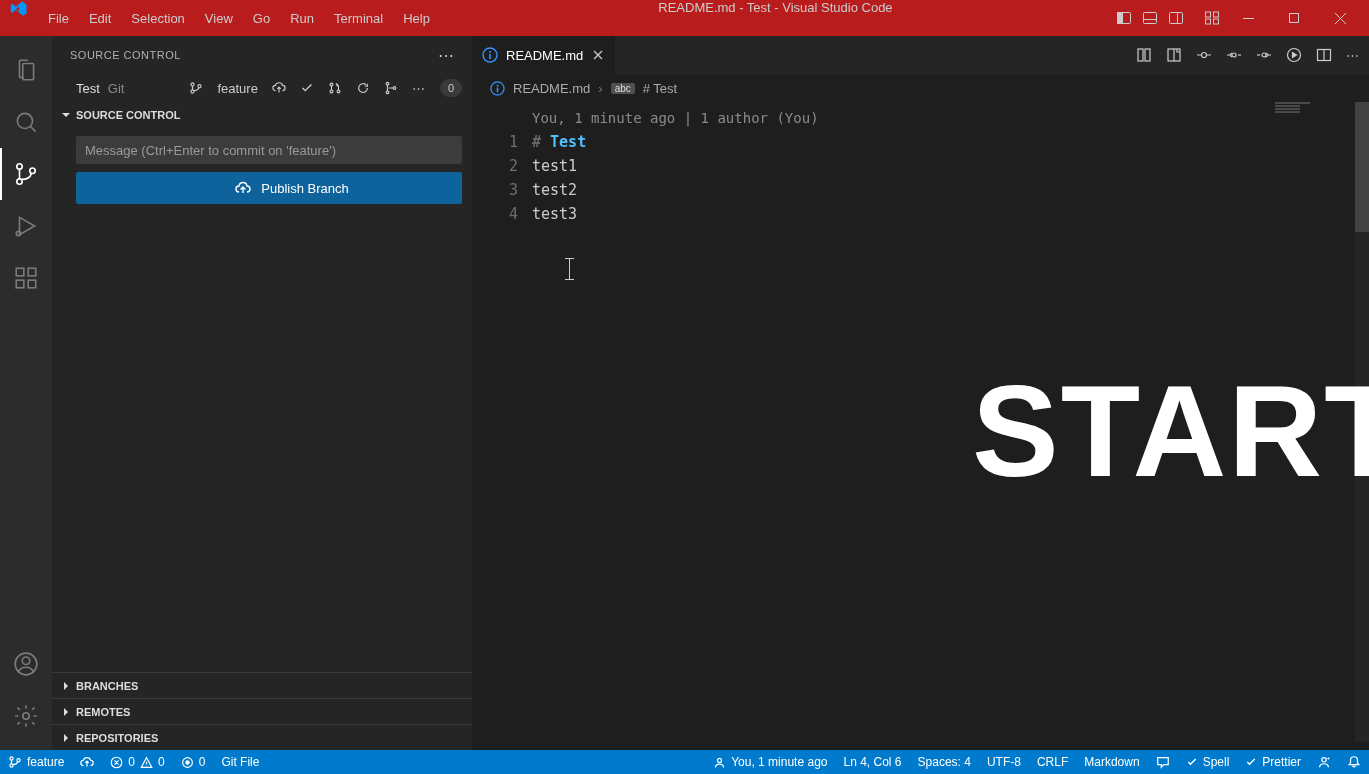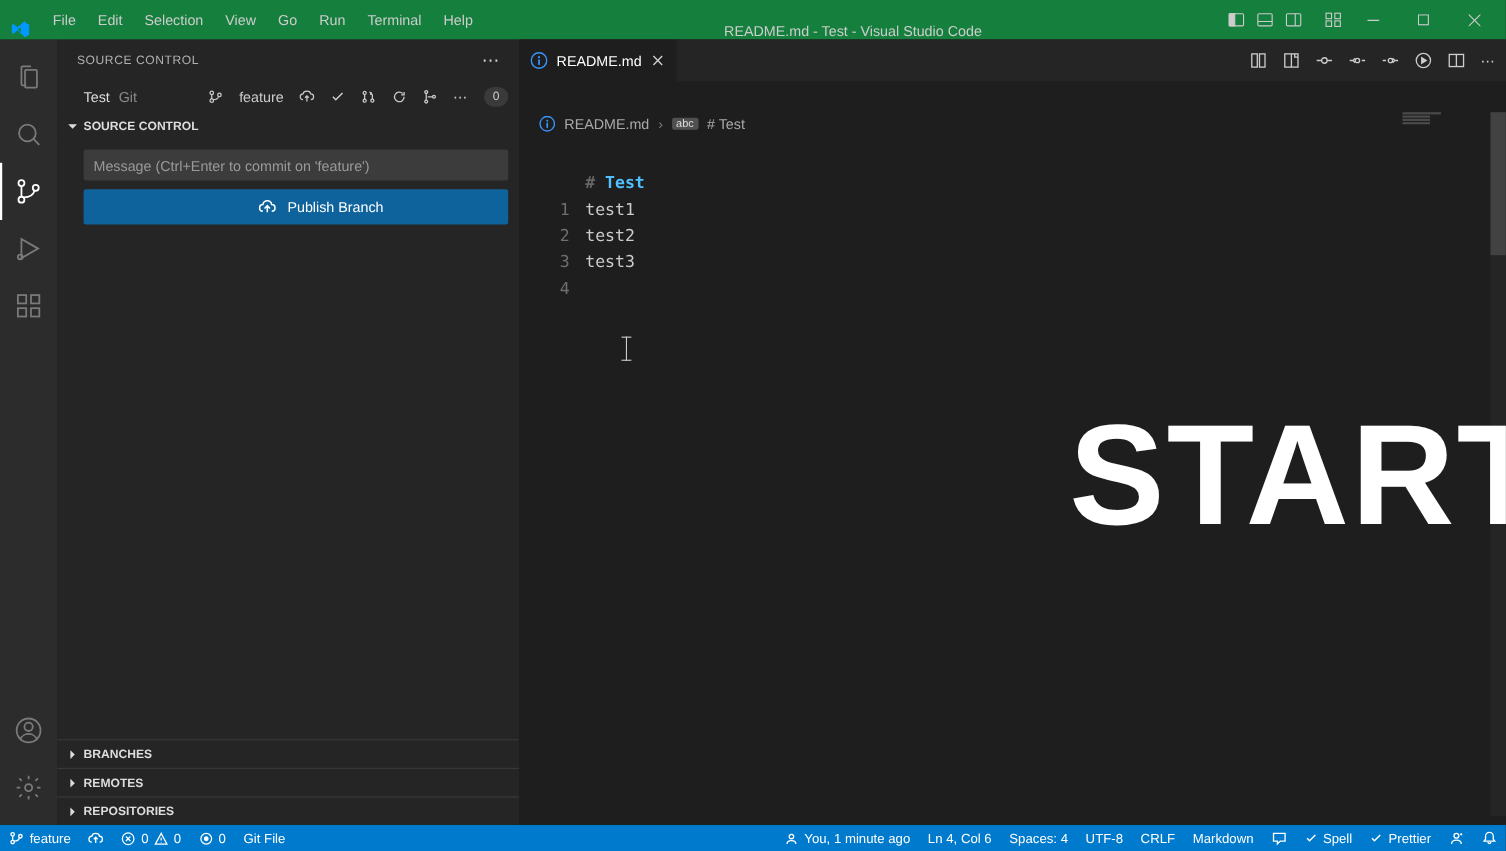--- a/index.html
+++ b/index.html
@@ -1,20 +1,20 @@
 <!DOCTYPE html>
 <html><head>
 <meta charset="utf-8">
 <style>
 * { margin:0; padding:0; box-sizing:border-box; }
 html, body { overflow:hidden; }
 body { width:1369px; height:774px; font-family:"Segoe UI",Arial,sans-serif; font-size:13px; color:#cccccc; background:#1e1e1e; position:relative; }
 
 
-.title-bar { height:36px; background:#15803d; display:flex; align-items:flex-end; }
+.title-bar { height:36px; background:#b91c1c; display:flex; align-items:flex-start; }
 .title-logo { width:38px; display:flex; align-items:center; justify-content:center; color:#0098ff; }
 .menu { display:flex; height:100%; }
 .menu-item { padding:0 10px; display:flex; align-items:center; color:#ccc; cursor:pointer; }
 .title-text { flex:1; text-align:center; color:#ccc; }
 .title-controls { display:flex; align-items:center; padding-right:6px; }
 .title-controls .icon-btn { width:26px; height:36px; display:flex; align-items:center; justify-content:center; color:#ccc; cursor:pointer; }
 .title-controls .sep { width:10px; }
 .win-btn { width:46px; height:36px; display:flex; align-items:center; justify-content:center; color:#ccc; cursor:pointer; }
 
 
@@ -43,21 +43,21 @@
 
 .commit-box { margin:8px 10px 8px 24px; background:#3c3c3c; border:1px solid #3c3c3c; height:28px; display:flex; align-items:center; padding:0 8px; color:#9a9a9a; border-radius:2px; }
 
 .publish-btn { margin:0 10px 0 24px; background:#0e639c; color:#fff; height:32px; display:flex; align-items:center; justify-content:center; gap:10px; border-radius:2px; cursor:pointer;padding-left:46px; }
 
 .sidebar-flex { flex:1; }
 .pane-hdr { display:flex; align-items:center; height:26px; padding:0 8px; color:#ddd; font-weight:600; font-size:11px; cursor:pointer; border-top:1px solid #3a3a3a; }
 .pane-hdr .chev { margin-right:4px; }
 
 
-.editor { flex:1; background:#1e1e1e; display:flex; flex-direction:column; position:relative;gap:24px; }
+.editor { flex:1; background:#1e1e1e; display:flex; flex-direction:column; position:relative; }
 .tabs { height:38px; background:#252526; display:flex; align-items:center; }
 .tab { height:38px; background:#1e1e1e; display:flex; align-items:center; padding:0 10px; gap:8px; border-right:1px solid #252526; }
 .tab .info-ico { color:#3794ff; }
 .tab .tab-label { color:#fff; }
 .tab .close-x { color:#ccc; cursor:pointer; }
 .tabs .tabs-actions { margin-left:auto; display:flex; align-items:center; padding-right:8px; gap:10px; color:#ccc; }
 .tabs .tabs-actions .ia { cursor:pointer; padding:2px; display:flex; }
 
 .breadcrumb { height:28px; display:flex; align-items:center; padding:0 18px; gap:8px; color:#aaa; }
 .breadcrumb .info-ico { color:#3794ff; }
@@ -401,20 +401,21 @@
 
     <div class="code-area">
       <div class="gutter">
         <div>&nbsp;</div>
         <div>1</div>
         <div>2</div>
         <div>3</div>
         <div>4</div>
       </div>
       <div class="code-lines">
+        <div class="blame">You, 1 minute ago | 1 author (You)</div>
         <div class="hline md-h"><span class="md-hash">#</span>&nbsp;<span class="md-title">Test</span></div>
         <div class="hline">
             <span>test1</span>
           </div>
         <div class="hline">
             <span>test2</span>
           </div>
         <div class="hline">
             <span>test3</span>
           </div>

